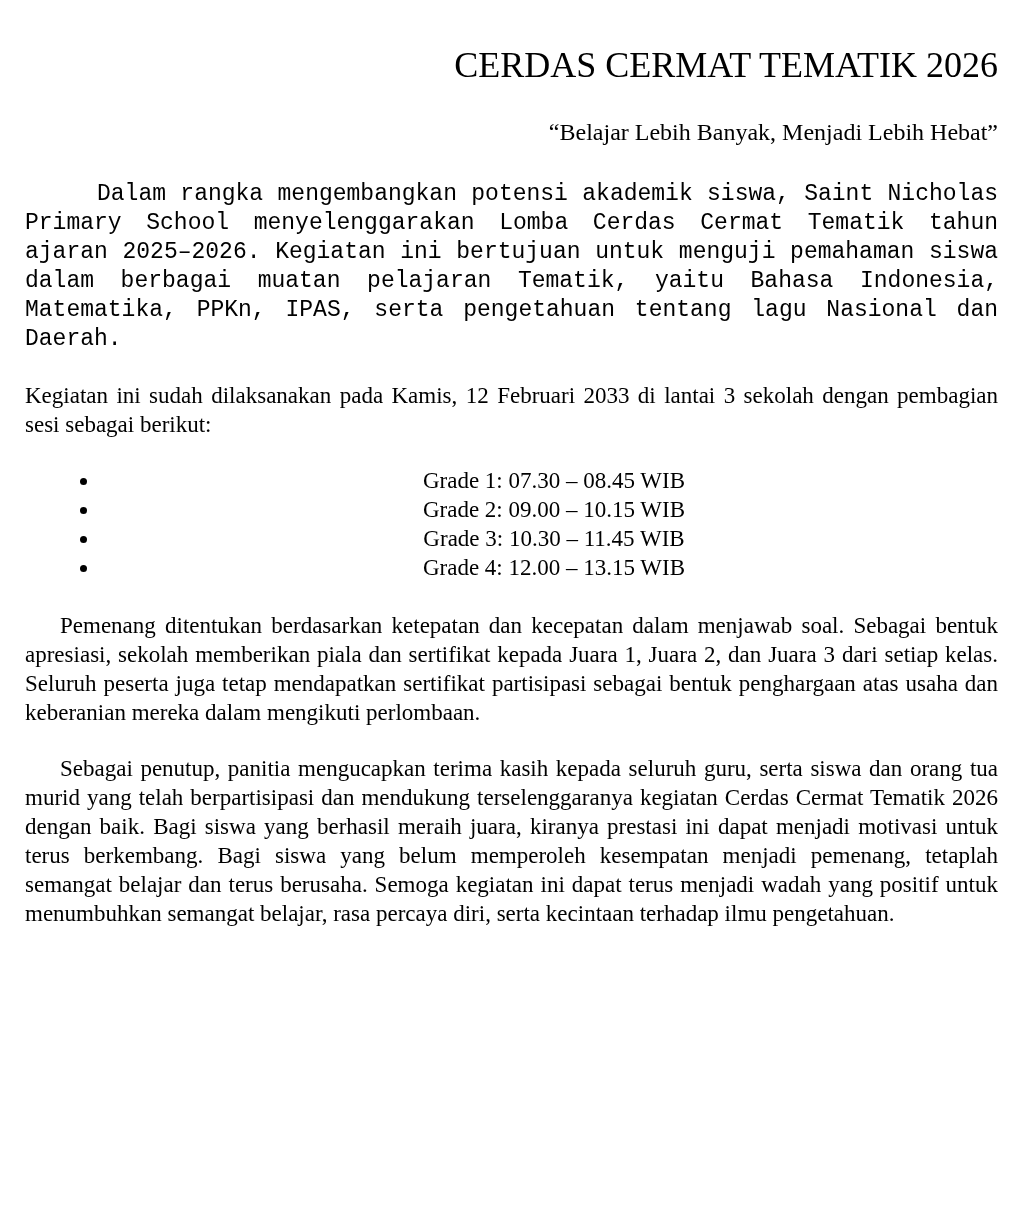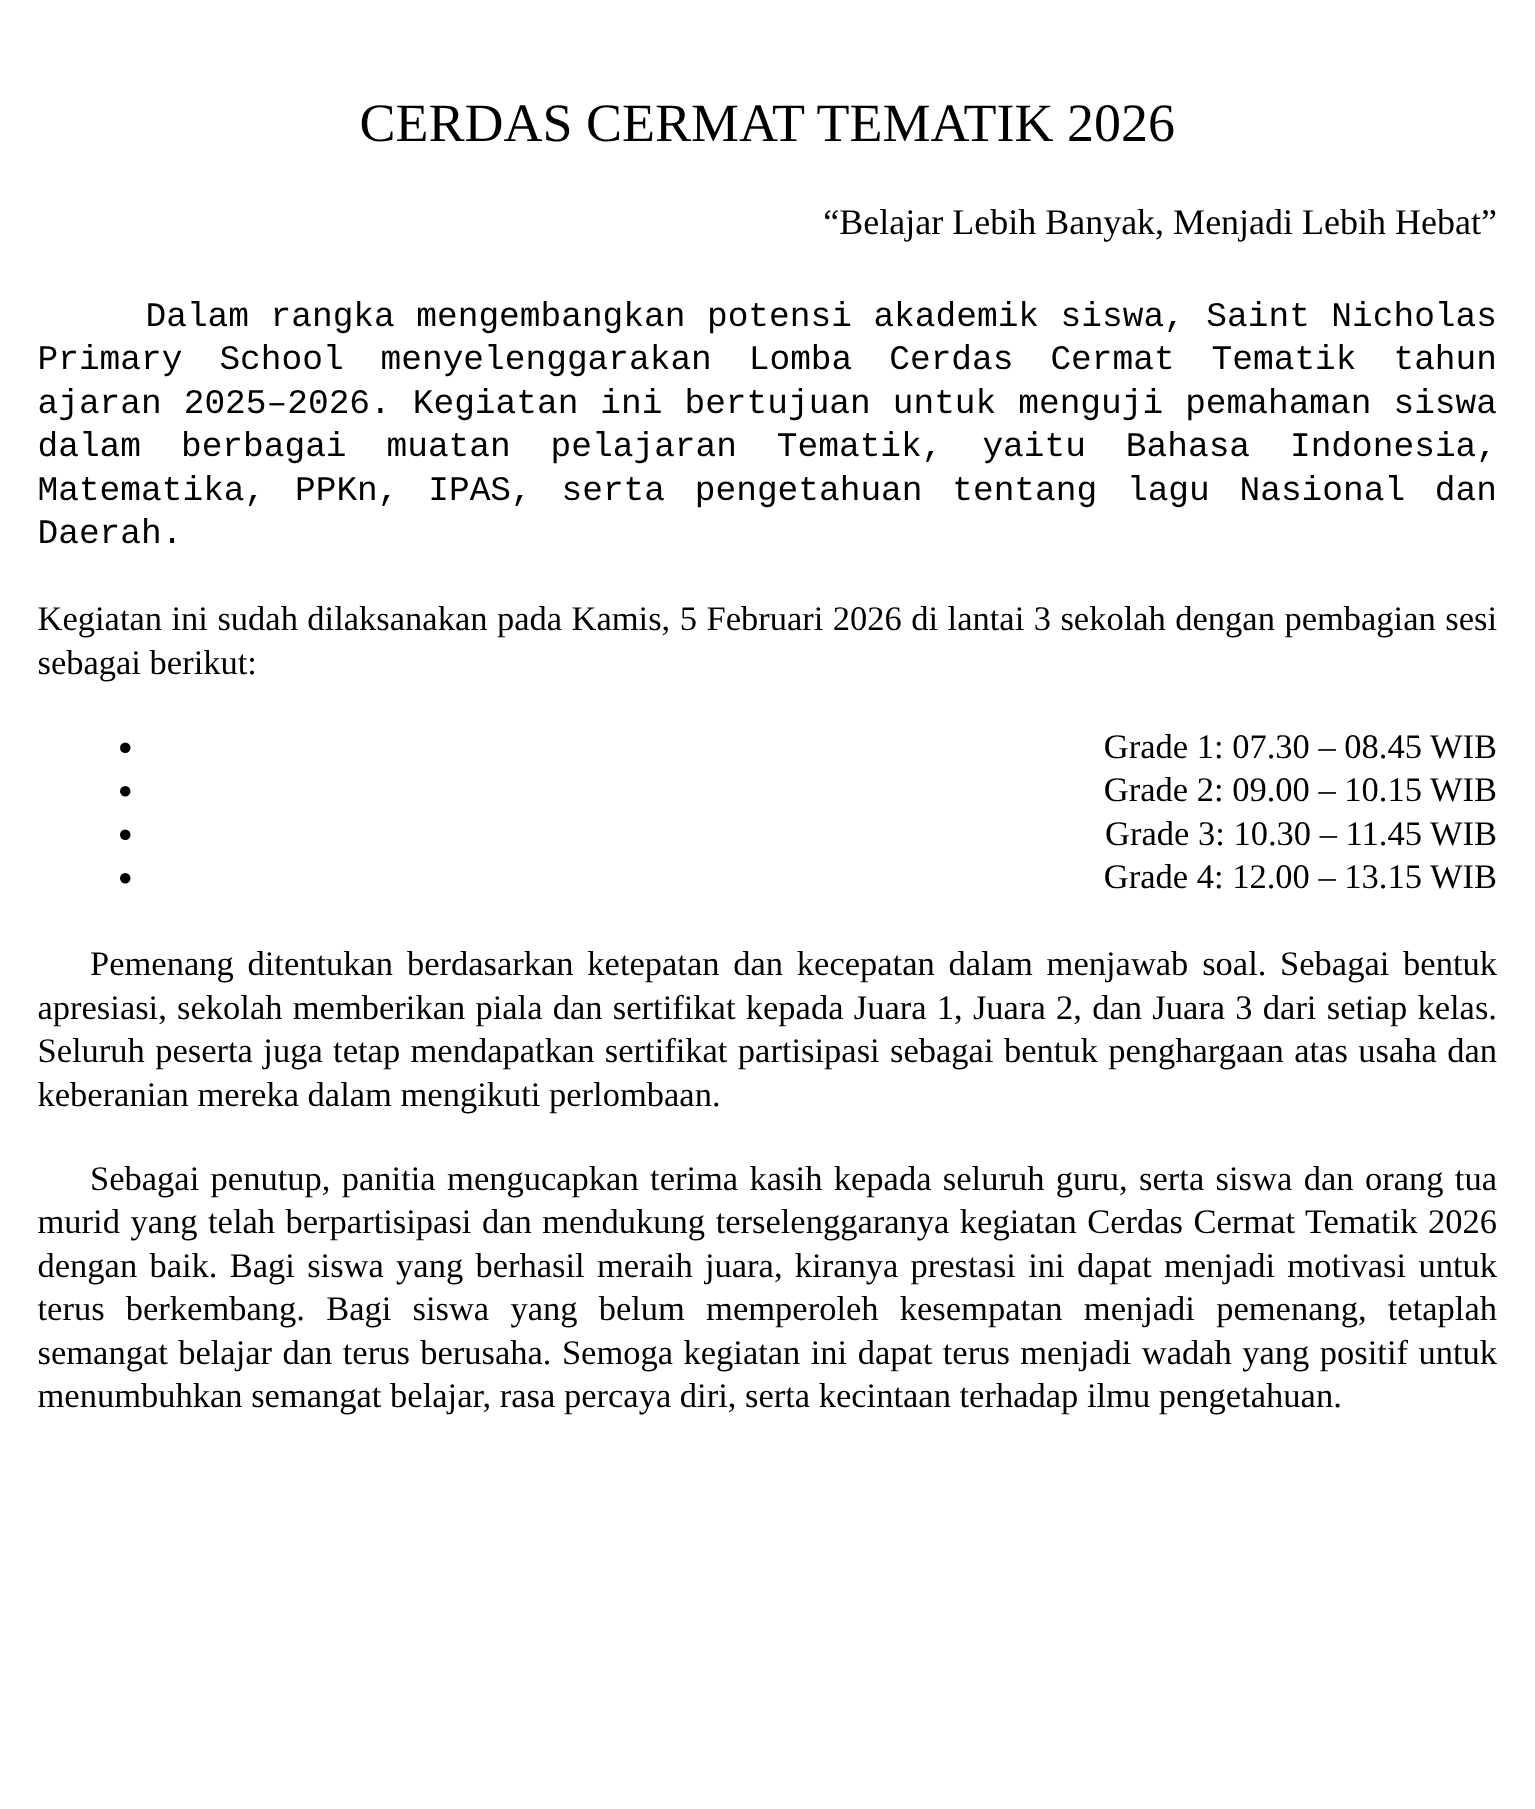--- a/index.html
+++ b/index.html
@@ -15,25 +15,25 @@
     color: #000000;
     padding: 0 25px;
     font-family: "Liberation Serif", "DejaVu Serif", serif;
     font-size: 23px;
     line-height: 29px;
     text-align: justify;
     overflow: hidden;
   }
   .doc-title {
     margin: 0;
-    padding-top: 61px;
+    padding-top: 44px;
     font-size: 36px;
     line-height: 42px;
     font-weight: normal;
-    text-align: center;
+    text-align: right;
     letter-spacing: 0px;
   }
   .doc-subtitle {
     margin: 32px 0 0 0;
     font-size: 24px;
     line-height: 28px;
     text-align: right;
   }
   p.body-para {
     margin: 0 0 27px 0;
@@ -48,37 +48,37 @@
   }
   p.small-indent {
     text-indent: 35px;
   }
   ul.schedule-list {
     margin: 0 0 29px 0;
     padding-left: 75px;
     list-style-type: disc;
   }
   ul.schedule-list li {
-    text-align: right;
+    text-align: center;
     line-height: 29px;
     padding-left: 10px;
   }
 </style>
 </head>
 <body>
 
 <div class="page">
 
   <h1 class="doc-title">CERDAS CERMAT TEMATIK 2026</h1>
 
   <div class="doc-subtitle">“Belajar Lebih Banyak, Menjadi Lebih Hebat”</div>
 
   <p class="body-para first-para">Dalam rangka mengembangkan potensi akademik siswa, Saint Nicholas Primary School menyelenggarakan Lomba Cerdas Cermat Tematik tahun ajaran 2025–2026. Kegiatan ini bertujuan untuk menguji pemahaman siswa dalam berbagai muatan pelajaran Tematik, yaitu Bahasa Indonesia, Matematika, PPKn, IPAS, serta pengetahuan tentang lagu Nasional dan Daerah.</p>
 
-  <p class="body-para no-indent">Kegiatan ini sudah dilaksanakan pada Kamis, 5 Februari 2026 di lantai 3 sekolah dengan pembagian sesi sebagai berikut:</p>
+  <p class="body-para no-indent">Kegiatan ini sudah dilaksanakan pada Kamis, 12 Februari 2033 di lantai 3 sekolah dengan pembagian sesi sebagai berikut:</p>
 
   <ul class="schedule-list">
     <li>Grade 1: 07.30 – 08.45 WIB</li>
     <li>Grade 2: 09.00 – 10.15 WIB</li>
     <li>Grade 3: 10.30 – 11.45 WIB</li>
     <li>Grade 4: 12.00 – 13.15 WIB</li>
   </ul>
 
 
 

